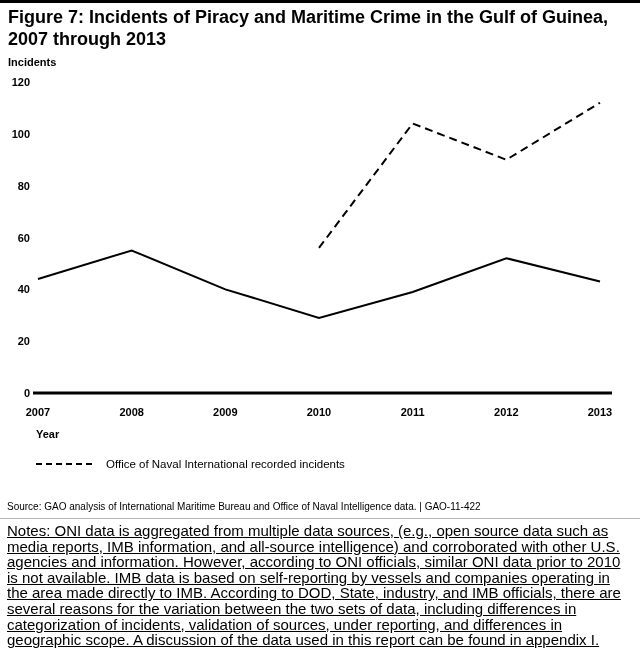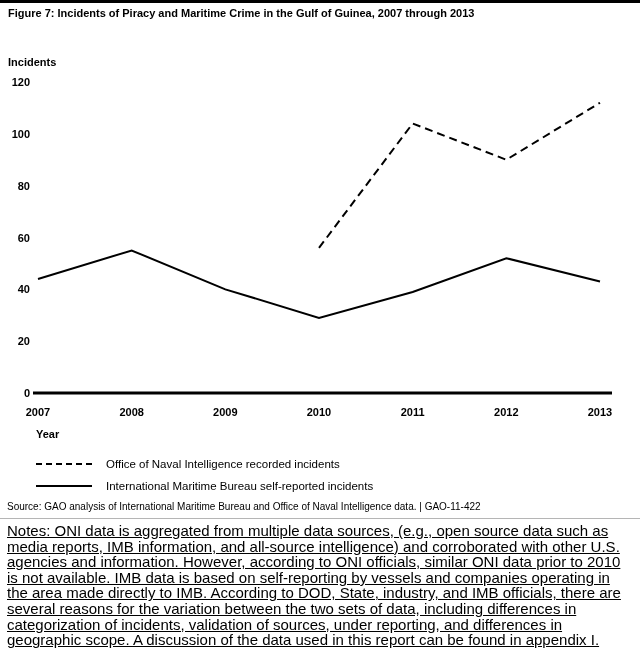--- a/index.html
+++ b/index.html
@@ -4,21 +4,21 @@
 <style>
   html,body { margin:0; padding:0; }
   body {
     width:640px; height:650px; position:relative; overflow:hidden;
     background:#ffffff; color:#000000;
     font-family:"Liberation Sans", sans-serif;
   }
   .top-rule { position:absolute; top:0; left:0; width:640px; height:3px; background:#000; }
   .fig-title {
     position:absolute; top:7px; left:8px; width:628px;
-    font-size:11px; font-weight:bold; line-height:1.2;
+    font-size:18px; font-weight:bold; line-height:1.2;
   }
   svg.chart { position:absolute; top:50px; left:0; }
   .ytick, .xtick { font-size:11px; font-weight:bold; fill:#000; }
   .axis-title { font-size:11px; font-weight:bold; fill:#000; }
   .legend { position:absolute; top:455px; left:36px; }
   .legend-row { display:flex; align-items:center; height:18px; margin-bottom:4px; }
   .swatch { width:56px; height:0; margin-right:14px; flex:0 0 auto; }
   .swatch.dashed { border-top:2px dashed #000; }
   .swatch.solid  { border-top:2px solid  #000; }
   .legend-label { font-size:11.5px; }
@@ -60,25 +60,21 @@
   <text class="axis-title" x="36" y="388">Year</text>
   <g>
       <polyline points="319.001,197.86666666666667 412.668,73.46666666666664 506.33500000000004,109.75 600.002,52.73333333333335" fill="none" stroke="#000000" stroke-width="2" stroke-dasharray="8 5"></polyline>
       <polyline points="38,228.96666666666667 131.667,200.45833333333334 225.334,239.33333333333331 319.001,267.8416666666667 412.668,241.925 506.33500000000004,208.23333333333332 600.002,231.55833333333334" fill="none" stroke="#000000" stroke-width="2"></polyline>
     </g>
 </svg>
 
 <div class="legend">
   <div class="legend-row">
     <span class="swatch dashed"></span>
-    <span class="legend-label">Office of Naval Intelligence recorded incidents</span>
-  </div>
-  <div class="legend-row">
-    <span class="swatch solid"></span>
-    <span class="legend-label">International Maritime Bureau self-reported incidents</span>
+    <span class="legend-label">Office of Naval International recorded incidents</span>
   </div>
 </div>
 
 <div class="source-line">Source: GAO analysis of International Maritime Bureau and Office of Naval Intelligence data.  |  GAO-11-422</div>
 
 <div class="notes-divider"></div>
 
 <div class="notes">Notes: ONI data is aggregated from multiple data sources, (e.g., open source data such as media reports, IMB information, and all-source intelligence) and corroborated with other U.S. agencies and information. However, according to ONI officials, similar ONI data prior to 2010 is not available. IMB data is based on self-reporting by vessels and companies operating in the area made directly to IMB. According to DOD, State, industry, and IMB officials, there are several reasons for the variation between the two sets of data, including differences in categorization of incidents, validation of sources, under reporting, and differences in geographic scope. A discussion of the data used in this report can be found in appendix I.</div>
 
 </body></html>

